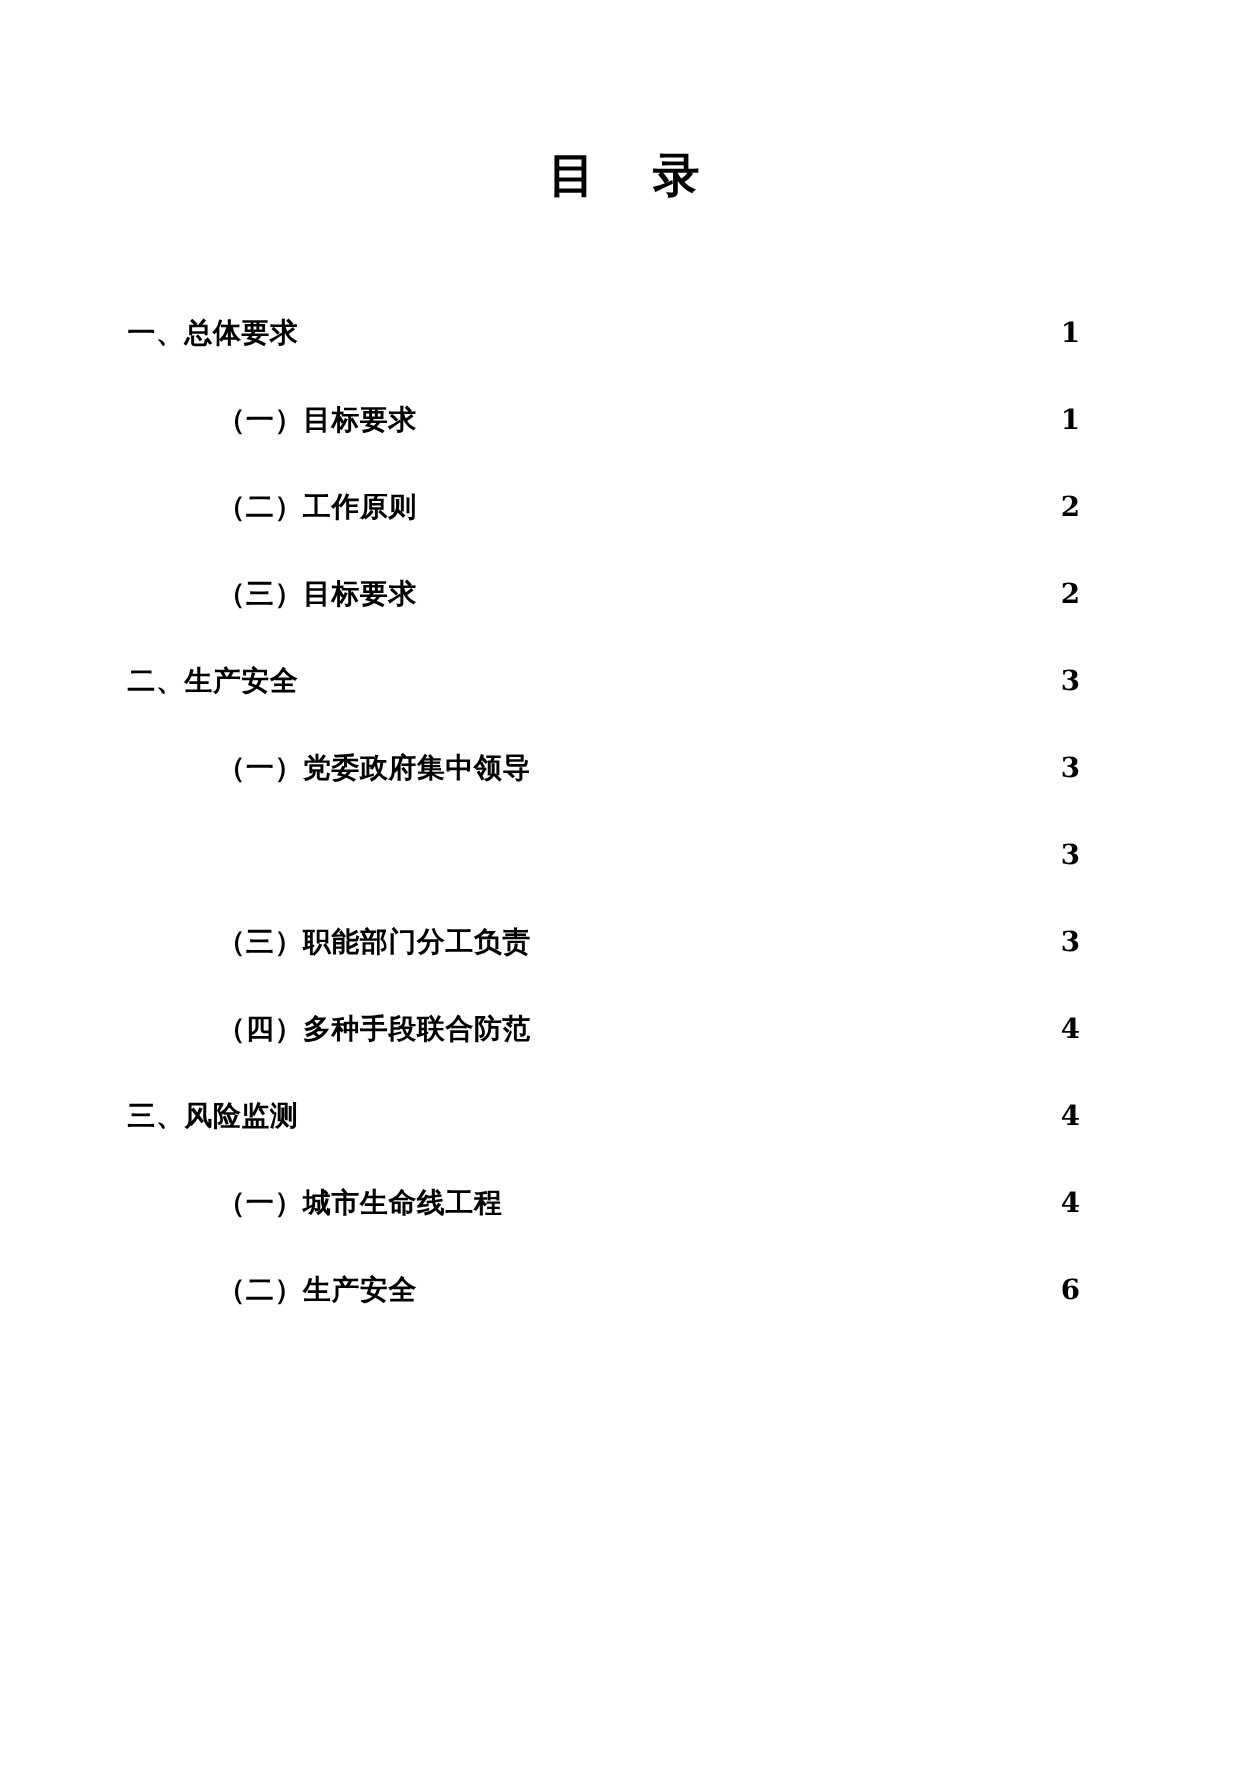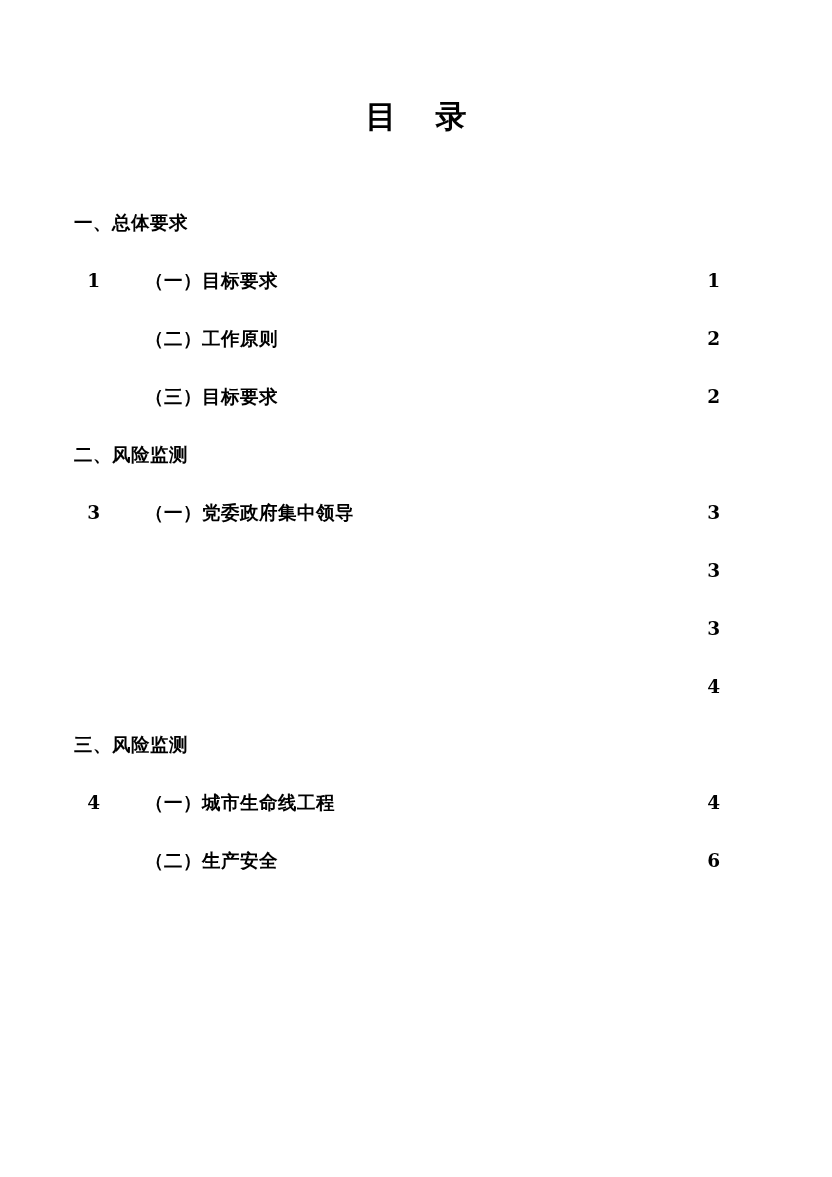--- a/index.html
+++ b/index.html
@@ -45,22 +45,21 @@
     font-size: 18.5px;
     color: #000000;
     height: 58px;
     line-height: 58px;
     padding-left: 140px;
     padding-right: 112px;
     box-sizing: border-box;
     white-space: nowrap;
   }
   .toc-entry.level-1 {
-    padding-left: 64px;
-    flex-direction: column;
+    padding-left: 85px;
   }
   .toc-entry.level-2 {
     padding-left: 145px;
   }
   .toc-label {
     flex: 0 0 auto;
     letter-spacing: 0.5px;
   }
   .toc-dots {
     flex: 1 1 auto;
@@ -106,38 +105,40 @@
         <span class="toc-label">（二）工作原则</span>
         <span class="toc-dots"></span>
         <span class="toc-page">2</span>
       </li>
       <li class="toc-entry level-2">
         <span class="toc-label">（三）目标要求</span>
         <span class="toc-dots"></span>
         <span class="toc-page">2</span>
       </li>
       <li class="toc-entry level-1">
-        <span class="toc-label">二、风险监测</span>
+        <span class="toc-label">二、生产安全</span>
         <span class="toc-dots"></span>
         <span class="toc-page">3</span>
       </li>
       <li class="toc-entry level-2">
         <span class="toc-label">（一）党委政府集中领导</span>
         <span class="toc-dots"></span>
         <span class="toc-page">3</span>
       </li>
       <li class="toc-entry level-2">
         <span class="toc-dots"></span>
         <span class="toc-page">3</span>
       </li>
       <li class="toc-entry level-2">
+        <span class="toc-label">（三）职能部门分工负责</span>
         <span class="toc-dots"></span>
         <span class="toc-page">3</span>
       </li>
       <li class="toc-entry level-2">
+        <span class="toc-label">（四）多种手段联合防范</span>
         <span class="toc-dots"></span>
         <span class="toc-page">4</span>
       </li>
       <li class="toc-entry level-1">
         <span class="toc-label">三、风险监测</span>
         <span class="toc-dots"></span>
         <span class="toc-page">4</span>
       </li>
       <li class="toc-entry level-2">
         <span class="toc-label">（一）城市生命线工程</span>

